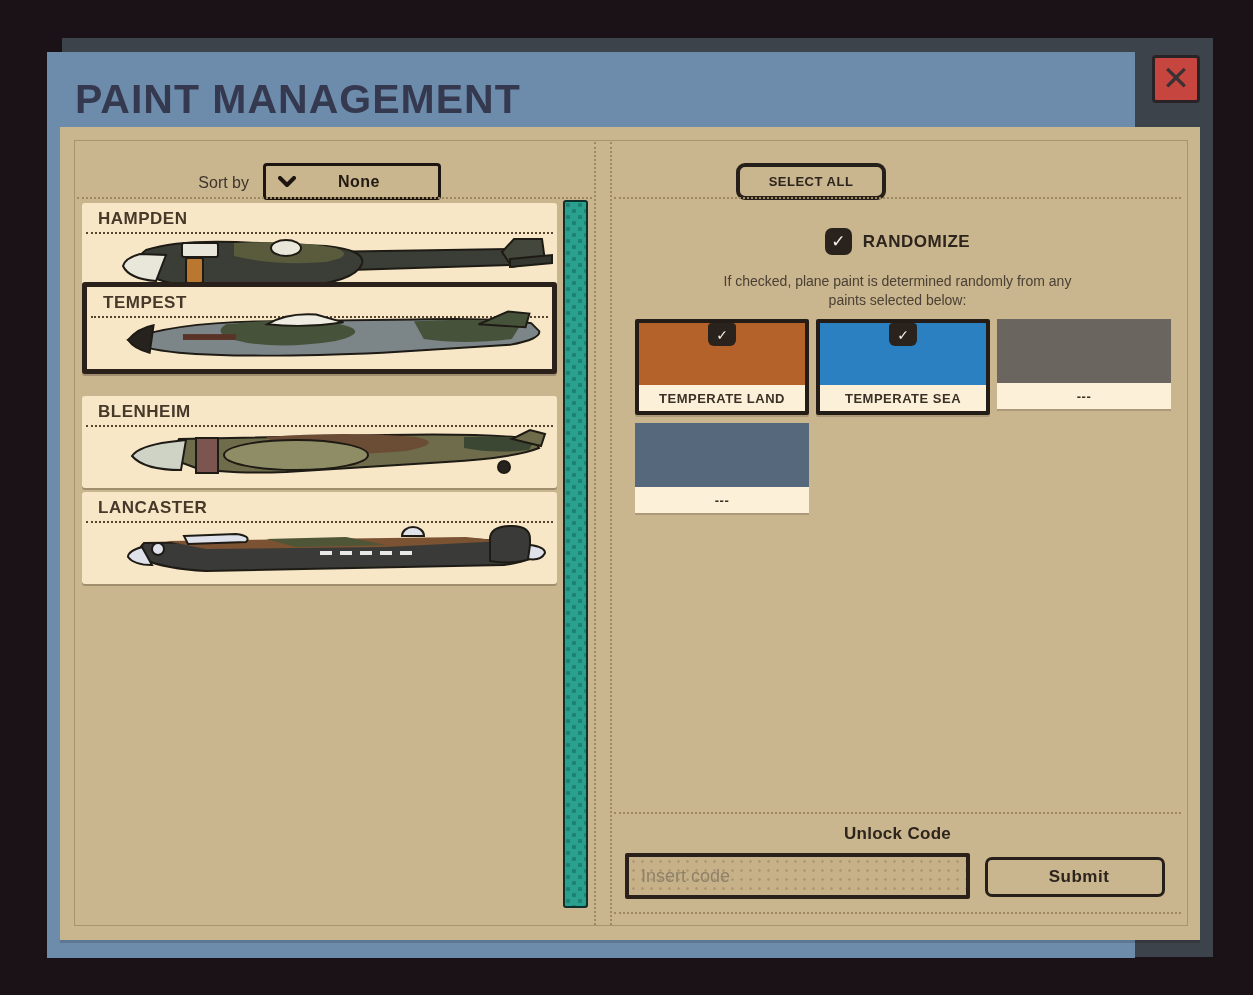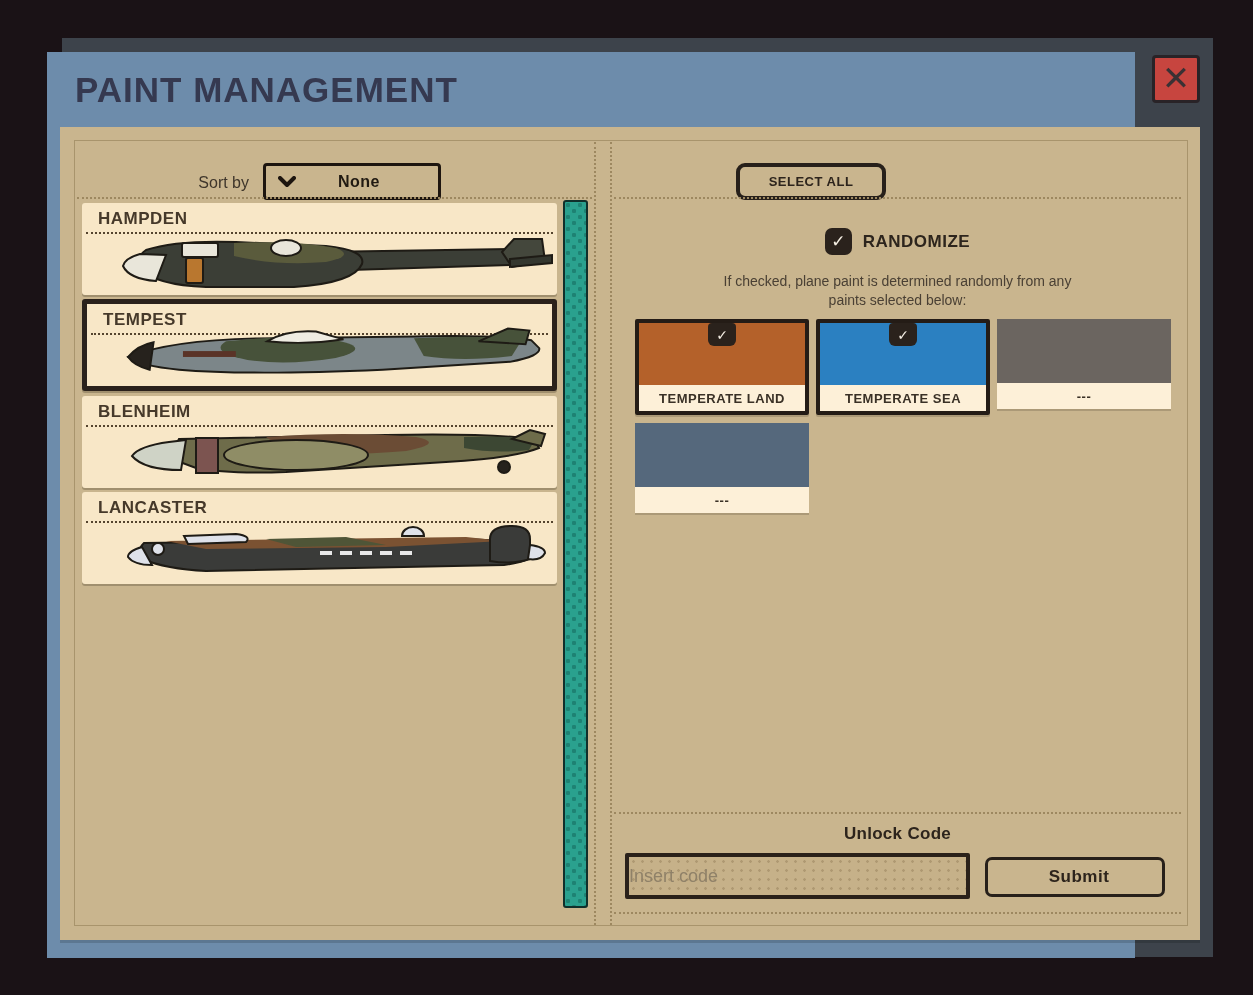--- a/index.html
+++ b/index.html
@@ -12,22 +12,22 @@
   }
   .backing {
     position:absolute; left:62px; top:38px; width:1151px; height:919px;
     background:#3d434b;
   }
   .blue-window {
     position:absolute; left:47px; top:52px; width:1088px; height:906px;
     background:#6d8cab;
   }
   .page-title {
-    position:absolute; left:28px; top:18px;
-    font-size:35px; font-weight:bold; letter-spacing:1px;
+    position:absolute; left:28px; top:24px;
+    font-size:41px; font-weight:bold; letter-spacing:1px;
     color:#353950;
   }
   .close-btn {
     position:absolute; left:1152px; top:55px; width:48px; height:48px;
     background:#c7453f; border:3px solid #292327; border-radius:4px;
     display:flex; align-items:center; justify-content:center;
     cursor:pointer; z-index:5;
   }
   .close-btn span {
     color:#3a3134; font-size:34px; font-weight:bold; line-height:1;
@@ -151,21 +151,21 @@
     position:absolute; left:0; right:0; top:682px; text-align:center;
     font-size:17px; font-weight:bold; color:#2d241c; letter-spacing:.3px;
   }
   .code-input {
     position:absolute; left:13px; top:711px; width:345px; height:46px;
     border:4px solid #2a211a; border-radius:2px;
     background-color:#c6b189;
     background-image:radial-gradient(rgba(120,95,60,.3) 1.2px, transparent 1.5px);
     background-size:9px 9px;
     font-family:inherit; font-size:18px; color:#4a4034;
-    padding:0 0; outline:none;
+    padding:0 12px; outline:none;
   }
   .code-input::placeholder { color:#8f8168; opacity:1; }
   .submit-btn {
     position:absolute; left:373px; top:715px; width:180px; height:40px;
     background:transparent; border:3px solid #27201a; border-radius:7px;
     font-family:inherit; font-size:17px; font-weight:bold; color:#2d241c;
     letter-spacing:.5px; cursor:pointer;padding-left:8px;
   }
 </style>
 </head>
@@ -209,21 +209,21 @@
           <path d="M62 14 Q92 4 152 6 L242 10 Q282 14 278 28 Q270 47 210 51 L122 51 Q72 49 56 33 Q51 21 62 14 Z" fill="#3b3e36" stroke="#1e1b15" stroke-width="2"></path>
           <path d="M150 7 Q212 4 252 12 Q272 20 242 26 Q192 30 150 20 Z" fill="#5a5b3c"></path>
           <path d="M56 18 Q41 22 39 30 Q45 43 72 45 L82 19 Z" fill="#e9e6da" stroke="#1e1b15" stroke-width="2"></path>
           <rect x="98" y="7" width="36" height="14" rx="2" fill="#e9e6da" stroke="#1e1b15" stroke-width="2"></rect>
           <ellipse cx="202" cy="12" rx="15" ry="8" fill="#e9e6da" stroke="#1e1b15" stroke-width="2"></ellipse>
           <rect x="102" y="22" width="17" height="25" rx="2" fill="#b9772f" stroke="#1e1b15" stroke-width="2"></rect>
         </svg>
       </div>
     </div>
 
-    <div class="plane-card selected" style="top:157px">
+    <div class="plane-card selected" style="top:140px">
       <span class="plane-name">TEMPEST</span>
       <div class="plane-rule"></div>
       <div class="plane-art">
         <svg viewBox="0 0 471 56" preserveAspectRatio="xMidYMid meet">
           <path d="M40 30 Q82 13 172 11 L332 9 Q422 7 452 13 L460 21 Q462 29 430 35 L300 43 Q162 49 92 43 Q52 39 40 30 Z" fill="#7c8689" stroke="#1e1b15" stroke-width="2"></path>
           <path d="M140 14 Q202 7 252 13 Q292 21 252 31 Q202 39 162 33 Q122 25 140 14 Z" fill="#47523a"></path>
           <path d="M332 11 Q402 7 442 13 L432 29 Q382 35 342 29 Z" fill="#47523a"></path>
           <path d="M398 14 L428 1 L450 3 L446 17 Z" fill="#47523a" stroke="#1e1b15" stroke-width="2"></path>
           <path d="M40 30 Q50 18 66 15 L62 43 Q46 39 40 30 Z" fill="#26221d" stroke="#1e1b15" stroke-width="2"></path>
           <path d="M182 14 Q202 2 232 4 L260 12 Q222 18 182 14 Z" fill="#efece2" stroke="#1e1b15" stroke-width="2"></path>

